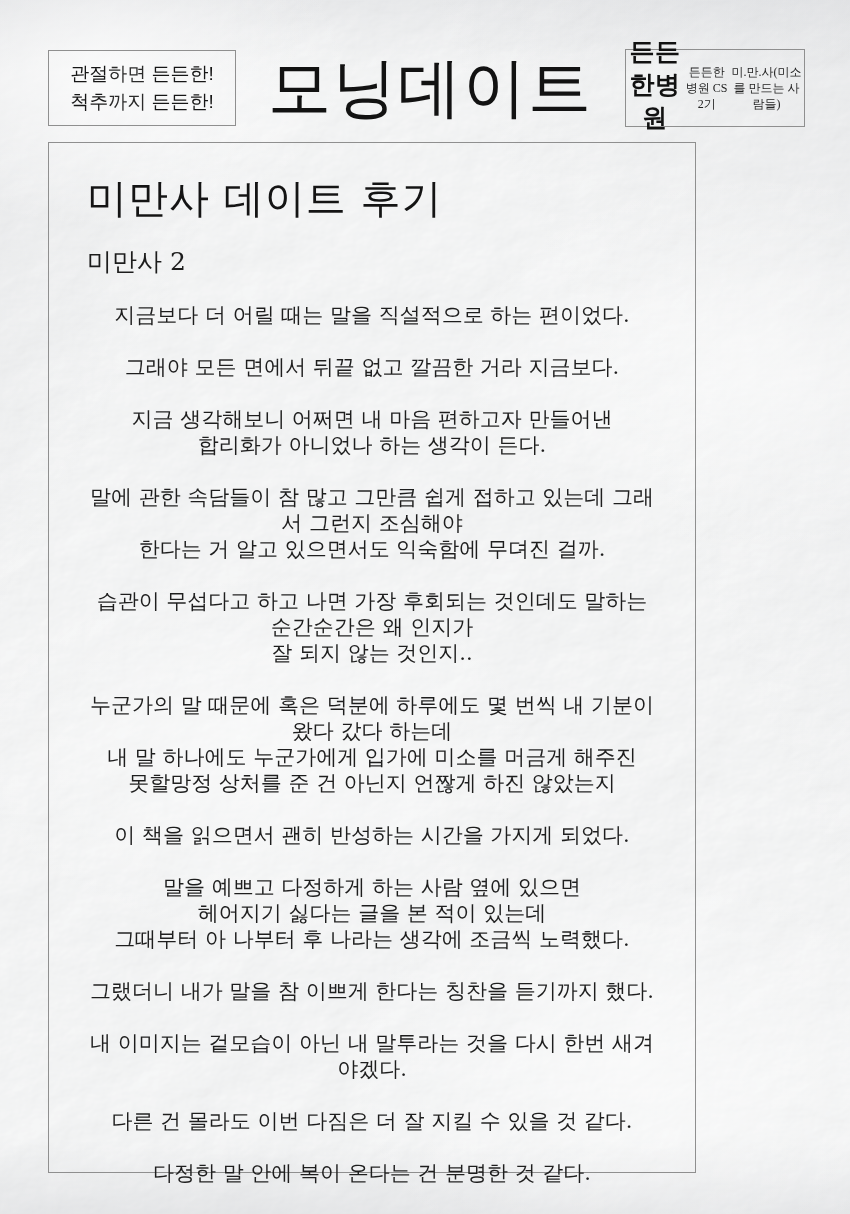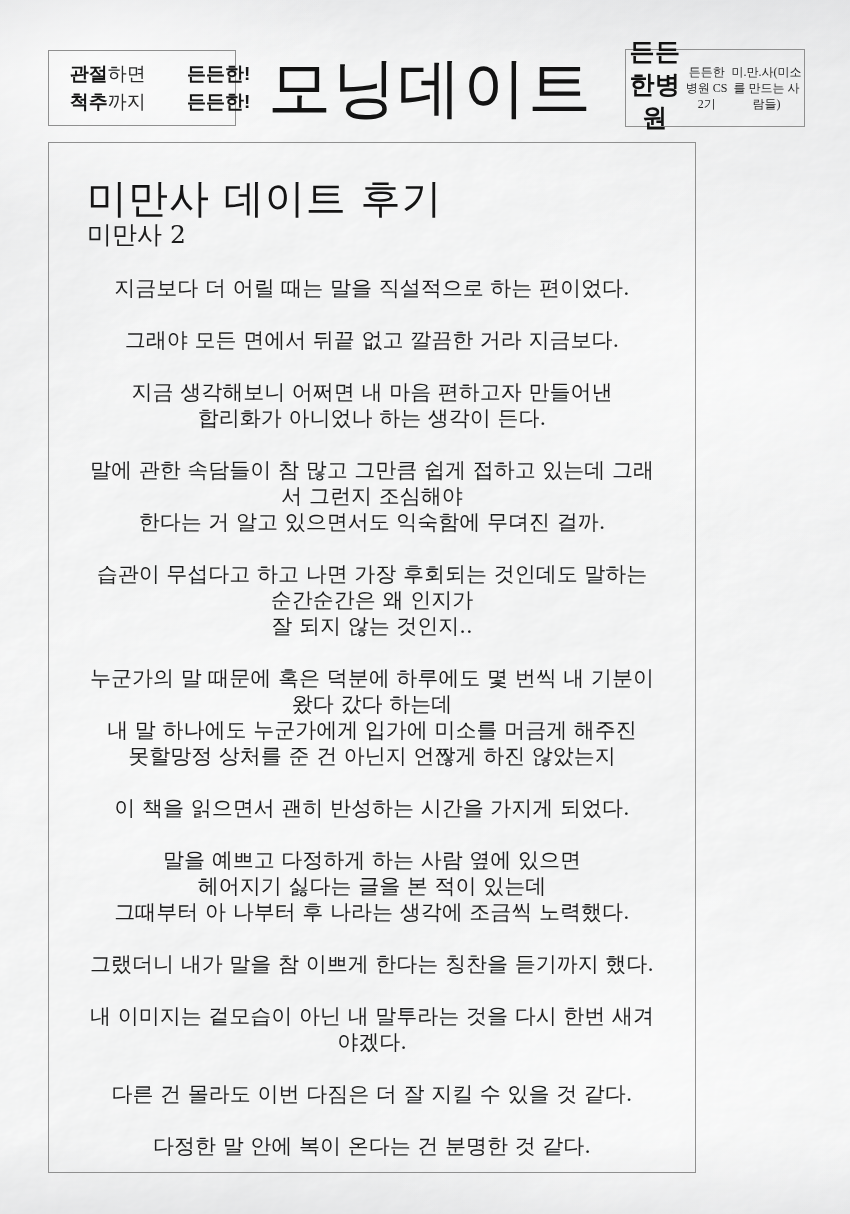--- a/index.html
+++ b/index.html
@@ -61,21 +61,21 @@
     flex-direction: column;
     align-items: center;
     justify-content: center;
     font-family: "Liberation Sans", "DejaVu Sans", sans-serif;
     font-size: 19px;
     line-height: 28px;
     color: #161616;
     white-space: nowrap;
   }
   .slogan-badge .plain { font-weight: 400; color: #2a2a2a; text-align: center; }
-  .slogan-badge .strong { font-weight: 700; margin-left: 36px; }
+  .slogan-badge .strong { font-weight: 400; }
   .main-title {
     font-size: 63px;
     font-weight: 500;
     letter-spacing: 2px;
     font-family: "DejaVu Serif", "Liberation Serif", serif;
     color: #121212;
     transform: scaleY(1.04);
     white-space: nowrap;
   }
   .hospital-badge {
@@ -115,20 +115,21 @@
     z-index: 1;
   }
   .article-heading {
     font-size: 40px;
     font-weight: 500;
     letter-spacing: 1px;
     color: #141414;
     line-height: 44px;
   }
   .article-subheading {
+    margin-top: 27px;
     font-size: 25px;
     font-weight: 400;
     color: #1c1c1c;
     line-height: 30px;
   }
   .article-body {
     margin-top: 25px;
     text-align: center;
     font-size: 21px;
     line-height: 26px;

